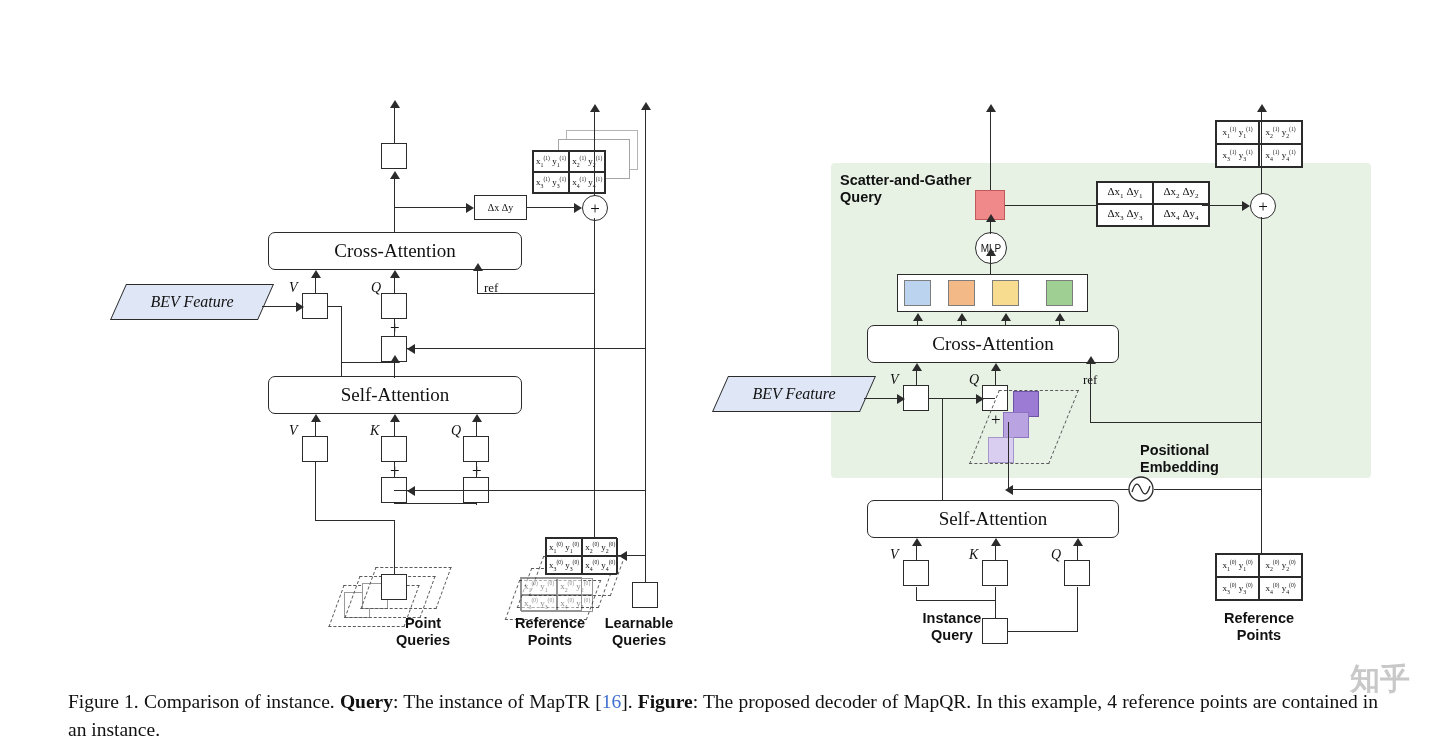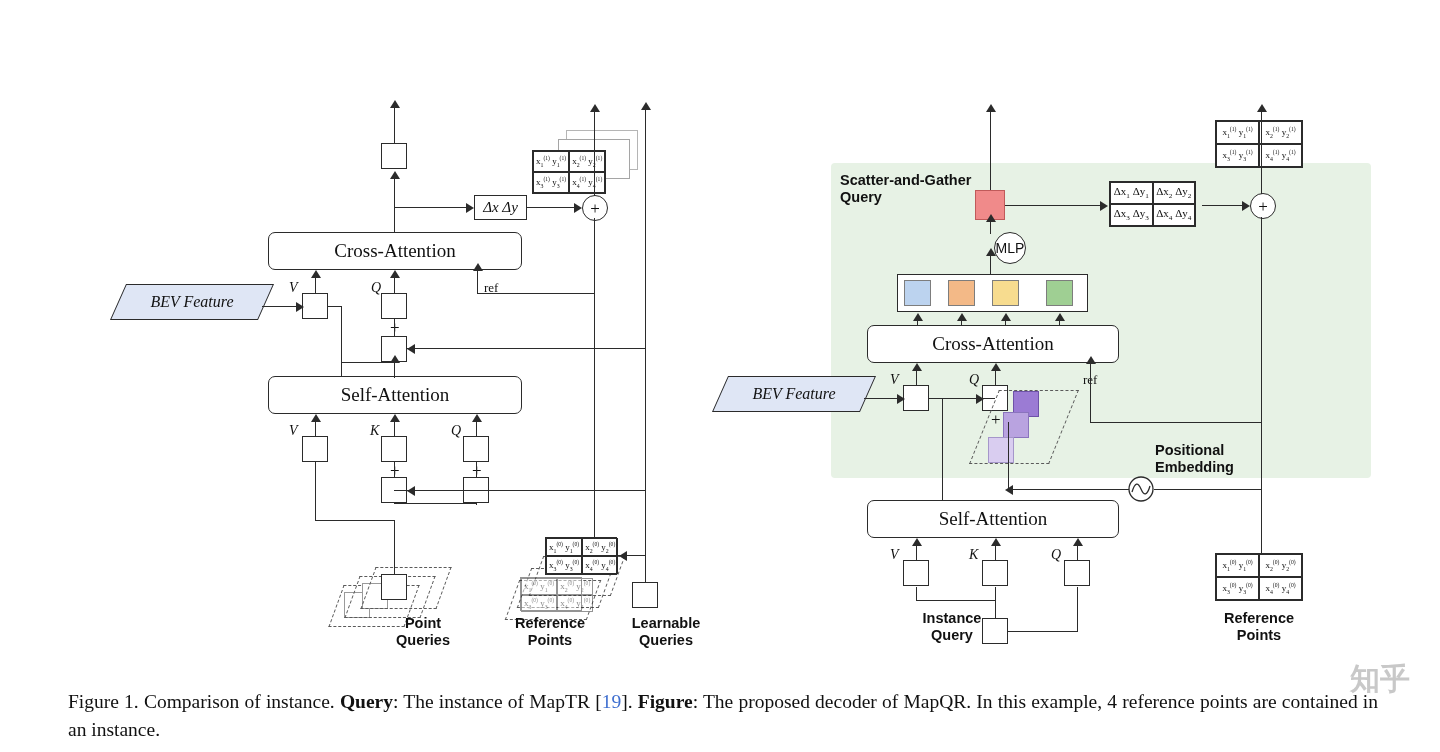--- a/index.html
+++ b/index.html
@@ -195,23 +195,22 @@
   }
 
   .mlp {
     position: absolute;
     width: 30px; height: 30px;
     border: 1.3px solid #2b2b2b;
     border-radius: 50%;
     background: #fff;
     display: flex; align-items: center; justify-content: center;
     font-family: "Liberation Sans", sans-serif;
-    font-size: 14px;
-    color: #111;
-    margin-left: 19px;
+    font-size: 10px;
+    color: #111;
   }
 
   
   #caption {
     position: absolute;
     left: 68px;
     top: 688px;
     width: 1310px;
     font-family: "Liberation Serif", serif;
     font-size: 19.5px;
@@ -253,21 +252,21 @@
     <div class="arrow-up" style="left:389.5px;top:100px;"></div>
     <div class="smallbox" style="left:381px;top:143px;"></div>
 
     <div class="line vl" style="left:394px;top:178px;height:55px;"></div>
     <div class="arrow-up" style="left:389.5px;top:171px;"></div>
 
     <div class="line hl" style="left:394px;top:207px;width:76px;"></div>
     <div class="arrow-right" style="left:466px;top:202.5px;"></div>
 
     <div class="box" style="left:474px;top:195px;width:53px;height:25px;display:flex;align-items:center;justify-content:center;">
-      <span class="lbl" style="position:static;font-style:italic;font-size:15px;">Δx  Δy</span>
+      <span class="lbl" style="position:static;font-size:10px;">Δx  Δy</span>
     </div>
 
     <div class="line hl" style="left:527px;top:207px;width:50px;"></div>
     <div class="arrow-right" style="left:574px;top:202.5px;"></div>
 
     <div class="circ-plus" style="left:582px;top:195px;">+</div>
 
     <div class="box" style="left:566px;top:130px;width:72px;height:40px;border-color:#b5b5b5;"></div>
     <div class="box" style="left:558px;top:139px;width:72px;height:40px;border-color:#a5a5a5;"></div>
 
@@ -417,38 +416,38 @@
       <div class="cell">
           <span>x<sub>4</sub><sup>(0)</sup> y<sub>4</sub><sup>(0)</sup></span>
         </div>
     </div>
     <div class="arrow-left" style="left:619px;top:551px;"></div>
     <div class="line hl" style="left:617px;top:555px;width:28px;"></div>
 
     <div class="lbl-b" style="left:508px;top:615px;width:84px;">Reference<br>Points</div>
 
     <div class="smallbox" style="left:632px;top:582px;"></div>
-    <div class="lbl-b" style="left:622px;top:615px;width:88px;">Learnable<br>Queries</div>
+    <div class="lbl-b" style="left:595px;top:615px;width:88px;">Learnable<br>Queries</div>
 
   </div>
 
   <div class="abs" style="left:720px;top:0;width:720px;height:680px;">
 
     <div class="greenpanel" style="left:111px;top:163px;width:540px;height:315px;"></div>
     <div class="lbl-b" style="left:120px;top:172px;width:170px;text-align:left;font-size:14.5px;">Scatter-and-Gather<br>Query</div>
 
     <div class="line vl" style="left:270px;top:112px;height:80px;"></div>
     <div class="arrow-up" style="left:265.5px;top:104px;"></div>
 
     <div class="csq" style="left:255px;top:190px;width:30px;height:30px;background:#f08a8a;border-color:#c05a5a;"></div>
 
     <div class="line hl" style="left:285px;top:205px;width:100px;"></div>
     <div class="arrow-right" style="left:380px;top:200.5px;"></div>
 
-    <div class="coordtab" style="left:389px;top:181px;width:87px;height:46px;text-align:right;">
+    <div class="coordtab" style="left:376px;top:181px;width:114px;height:46px;text-align:right;">
       <div class="cell">
           <span>Δx<sub>1</sub> Δy<sub>1</sub></span>
         </div>
       <div class="cell">
           <span>Δx<sub>2</sub> Δy<sub>2</sub></span>
         </div>
       <div class="cell">
           <span>Δx<sub>3</sub> Δy<sub>3</sub></span>
         </div>
       <div class="cell">
@@ -570,21 +569,21 @@
     <div class="line vl" style="left:357px;top:587px;height:45px;"></div>
 
     <div class="lbl-b" style="left:180px;top:610px;width:104px;">Instance<br>Query</div>
 
     <div class="abs" style="left:408px;top:476px;width:26px;height:26px;">
       <svg width="26" height="26" viewBox="0 0 26 26">
         <circle cx="13" cy="13" r="12" fill="#ffffff" stroke="#2b2b2b" stroke-width="1.3"></circle>
         <path d="M4 16 C7 6, 10 6, 13 13 C16 20, 19 20, 22 10" fill="none" stroke="#2b2b2b" stroke-width="1.3"></path>
       </svg>
     </div>
-    <div class="lbl-b" style="left:435px;top:442px;width:130px;text-align:left;">Positional<br>Embedding</div>
+    <div class="lbl-b" style="left:420px;top:442px;width:130px;text-align:left;">Positional<br>Embedding</div>
 
     <div class="line hl" style="left:288px;top:489px;width:121px;"></div>
     <div class="arrow-left" style="left:285px;top:484.5px;"></div>
     <div class="line vl" style="left:288px;top:422px;height:68px;"></div>
 
     <div class="line hl" style="left:434px;top:489px;width:107px;"></div>
 
     <div class="coordtab small" style="left:495px;top:553px;width:88px;height:48px;">
       <div class="cell">
           <span>x<sub>1</sub><sup>(0)</sup> y<sub>1</sub><sup>(0)</sup></span>
@@ -597,20 +596,20 @@
         </div>
       <div class="cell">
           <span>x<sub>4</sub><sup>(0)</sup> y<sub>4</sub><sup>(0)</sup></span>
         </div>
     </div>
     <div class="lbl-b" style="left:497px;top:610px;width:84px;">Reference<br>Points</div>
 
   </div>
 
   <div id="caption">
-    <span>Figure 1.</span><span>  Comparison of instance.  </span><b>Query</b><span>: The instance of MapTR [</span><span class="ref">19</span><span>].  </span><b>Figure</b><span>: The proposed decoder of MapQR. In this example, 4 reference points are contained in an instance.</span>
+    <span>Figure 1.</span><span>  Comparison of instance.  </span><b>Query</b><span>: The instance of MapTR [</span><span class="ref">16</span><span>].  </span><b>Figure</b><span>: The proposed decoder of MapQR. In this example, 4 reference points are contained in an instance.</span>
   </div>
 
   <div id="watermark">
     <span class="zh-logo">知乎</span>
   </div>
 
 </div>
 
 </body></html>

